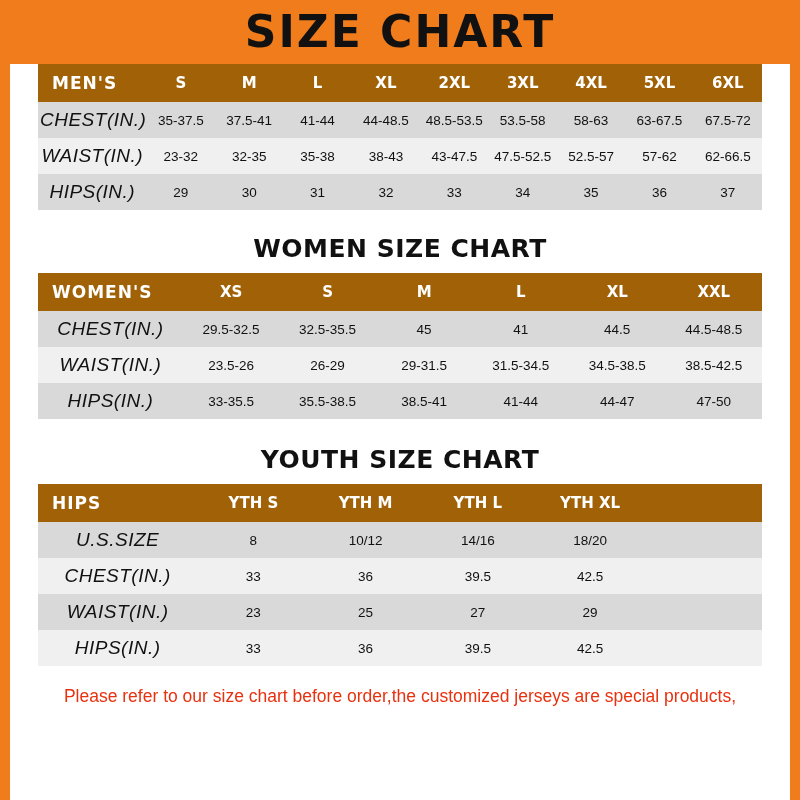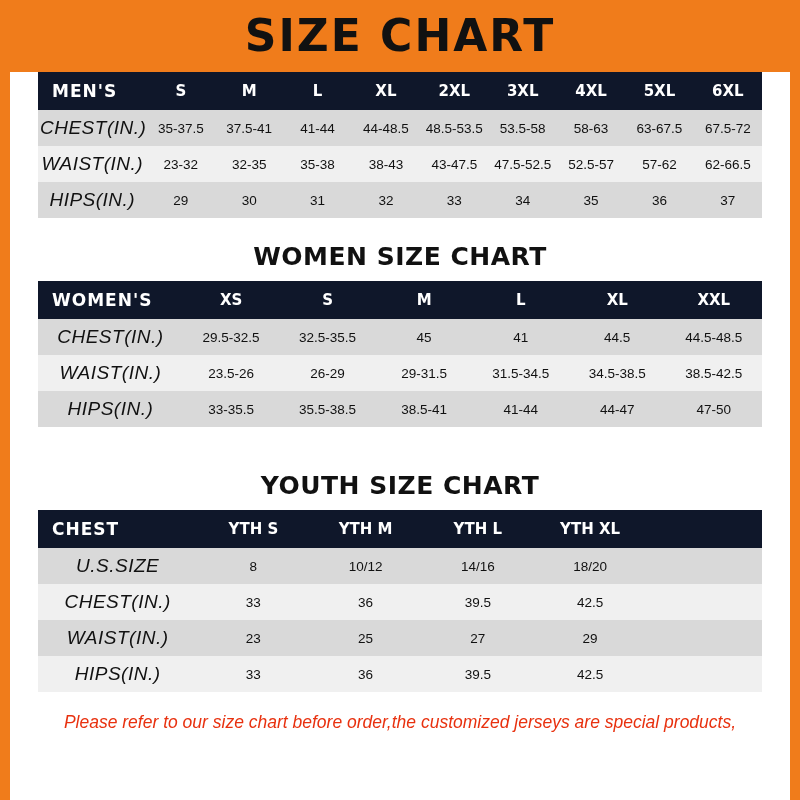--- a/index.html
+++ b/index.html
@@ -16,21 +16,21 @@
   .page {
     position: relative;
     width: 800px;
     height: 800px;
     box-sizing: border-box;
     border-left: 10px solid #f07c1b;
     border-right: 10px solid #f07c1b;
     background: #ffffff;
   }
   .banner {
-    height: 72px;
+    height: 64px;
     background: #f07c1b;
     display: flex;
     align-items: center;
     justify-content: center;
     margin: 0 -10px;
   }
   .banner-title {
     font-family: "DejaVu Sans", sans-serif;
     font-weight: bold;
     font-size: 44px;
@@ -45,29 +45,29 @@
   .section-title {
     text-align: center;
     font-family: "DejaVu Sans", sans-serif;
     font-weight: bold;
     font-size: 25px;
     color: #111111;
     letter-spacing: 0.5px;
   }
   .t-man { margin: 18px 0 10px; }
   .t-women { margin: 24px 0 10px; }
-  .t-youth { margin: 44px 0 10px; }
+  .t-youth { margin: 26px 0 10px; }
 
   table.size {
     width: 100%;
     border-collapse: collapse;
     table-layout: fixed;
   }
   table.size thead th {
-    background: #0f172a;
+    background: #a16207;
     color: #ffffff;
     font-family: "DejaVu Sans", sans-serif;
     font-weight: bold;
     font-size: 15px;
     padding: 9px 2px;
     text-align: center;
   }
   table.size thead th.rowhead {
     text-align: left;
     padding-left: 14px;
@@ -97,21 +97,20 @@
   table.youth col.rest { width: 15.5%; }
 
   .notice {
     margin-top: 18px;
     padding: 0 20px;
     text-align: center;
     color: #e8310f;
     font-size: 17.5px;
     line-height: 1.45;
     font-family: "Liberation Sans", sans-serif;
-    font-style: italic;
   }
 </style>
 </head>
 <body>
 
 <div class="page">
 
   <div class="banner">
     <div class="banner-title">SIZE CHART</div>
   </div>
@@ -244,21 +243,21 @@
           <col class="c0">
           <col class="rest">
           <col class="rest">
           <col class="rest">
           <col class="rest">
           <col>
           <col>
         </colgroup>
       <thead>
         <tr>
-          <th class="rowhead">CHEST</th>
+          <th class="rowhead">HIPS</th>
           <th>YTH S</th>
           <th>YTH M</th>
           <th>YTH L</th>
           <th>YTH XL</th>
           <th></th>
           <th></th>
         </tr>
       </thead>
       <tbody>
         <tr class="odd">

